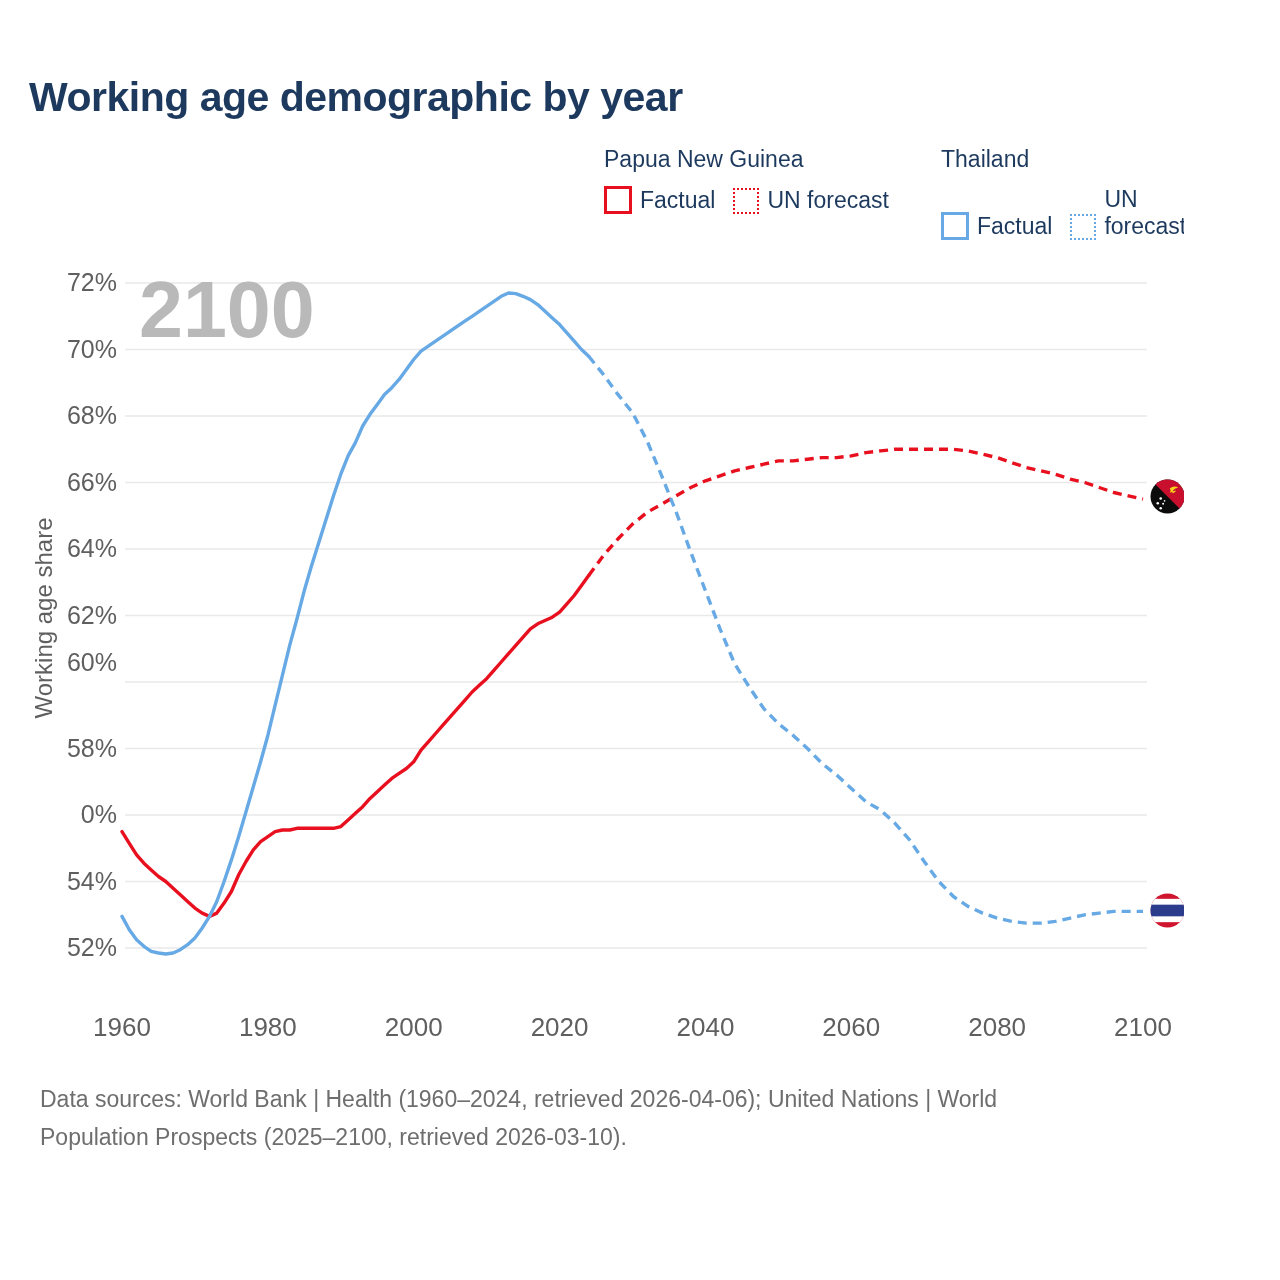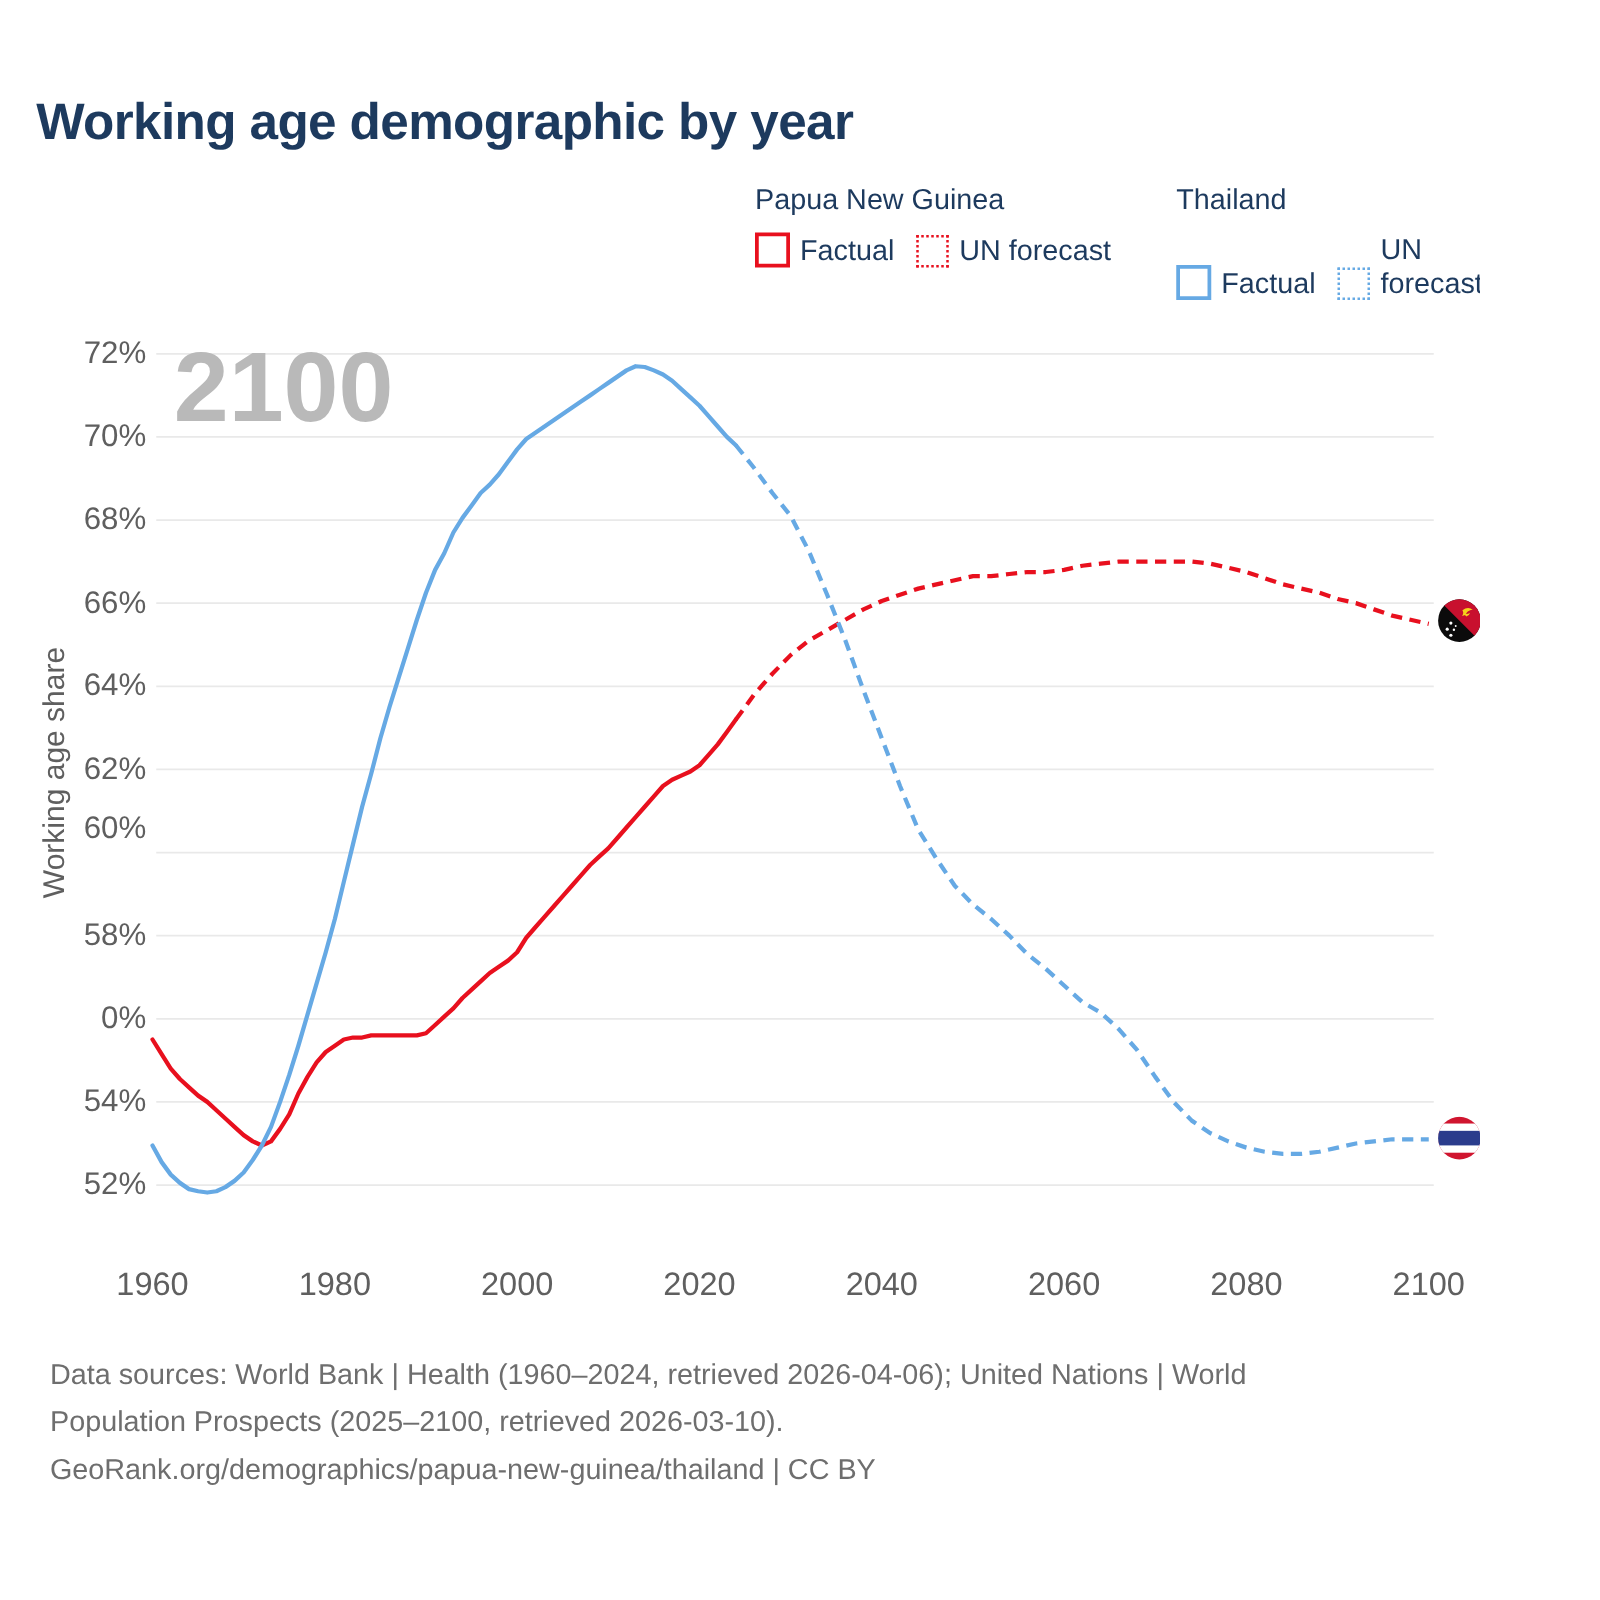--- a/index.html
+++ b/index.html
@@ -152,16 +152,15 @@
         <rect y="6" width="36" height="24" fill="#fff"></rect>
         <rect y="12" width="36" height="12" fill="#2b3c8c"></rect>
       </g>
     </svg>
     <span class="val">53.1%</span>
   </div>
 
   <div class="footer">
     <p>Data sources: World Bank | Health (1960–2024, retrieved 2026-04-06); United Nations | World</p>
     <p>Population Prospects (2025–2100, retrieved 2026-03-10).</p>
-    <p>GeoRank.org/demographics/papua-new-guinea/thailand | CC BY</p>
   </div>
 
 </div>
 
 </body></html>

